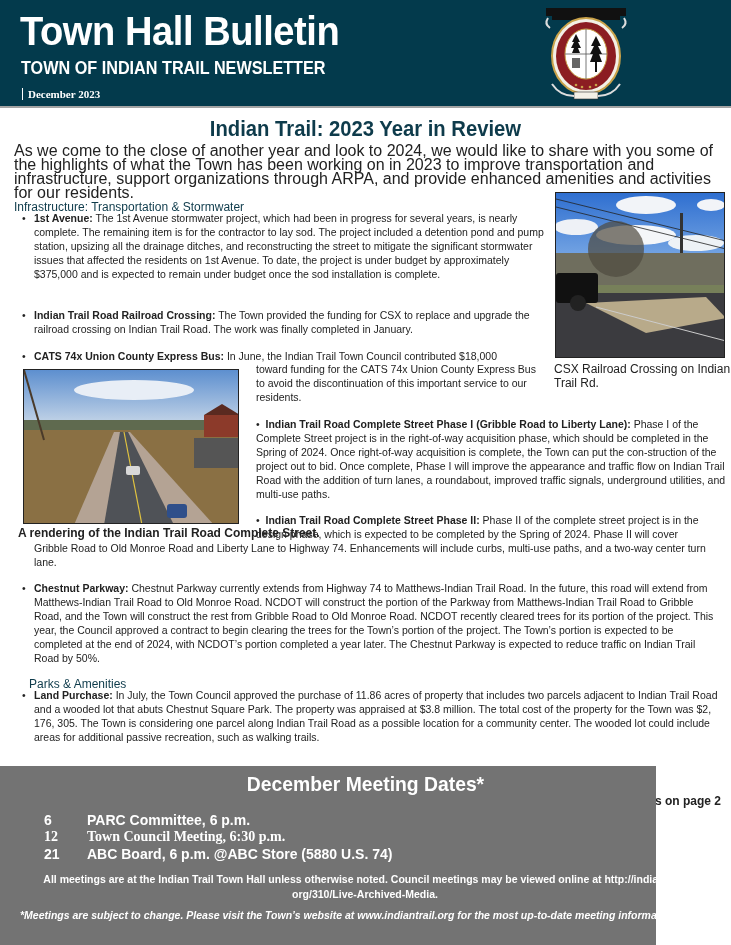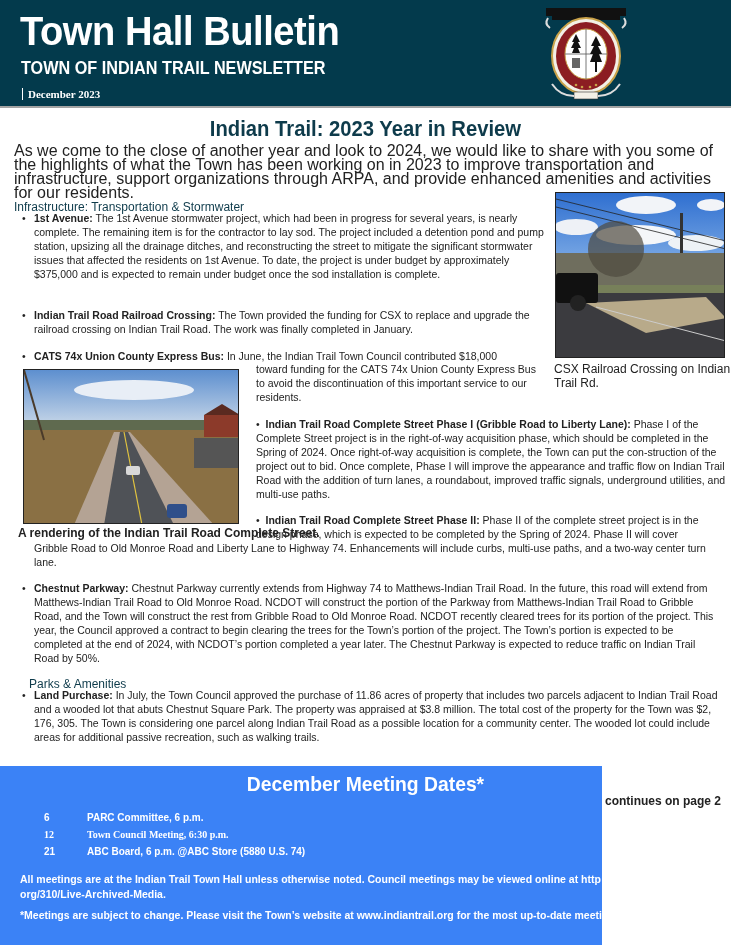--- a/index.html
+++ b/index.html
@@ -17,23 +17,23 @@
 
   .section-head { position: absolute; font-size: 12px; font-weight: normal; color: #0e3b4b; }
   .bullet { position: absolute; font-size: 10.5px; line-height: 13.9px; color: #222; }
   .bullet b { font-weight: bold; }
 
   .photo { position: absolute; border: 1px solid #222; overflow: hidden; }
   .caption { position: absolute; font-size: 12px; color: #222; }
 
   .cont { position: absolute; right: 10px; top: 746px; font-size: 12px; font-weight: bold; color: #222; margin-top: 48px; }
 
-  .meeting-band { position: absolute; left: 0; top: 766px; width: 602px; height: 179px; background: #3b82f6; color: #ffffff; }
+  .meeting-band { position: absolute; left: 0; top: 766px; width: 656px; height: 179px; background: #737373; color: #ffffff; }
   .meeting-title { position: absolute; left: 0; top: 6px; width: 731px; text-align: center; font-size: 21px; font-weight: bold; transform: scaleX(0.92); }
-  .meet-row { position: absolute; left: 44px; font-size: 10px; font-weight: bold; }
+  .meet-row { position: absolute; left: 44px; font-size: 14px; font-weight: bold; }
   .meet-day { display: inline-block; width: 43px; }
   .meet-note { position: absolute; left: 20px; width: 690px; font-size: 10.5px; font-weight: bold; line-height: 15px; }
 </style>
 </head>
 <body>
 
 <header class="masthead">
   <div class="mast-title">Town Hall Bulletin</div>
   <div class="mast-sub">TOWN OF INDIAN TRAIL NEWSLETTER</div>
   <div class="mast-date">December 2023</div>
@@ -163,15 +163,15 @@
   <h2 class="meeting-title">December Meeting Dates*</h2>
   <div class="meet-row" style="top:46px;">
     <span class="meet-day">6</span><span>PARC Committee, 6 p.m.</span>
   </div>
   <div class="meet-row" style="top:63px;font-family:Liberation Serif, serif;">
     <span class="meet-day">12</span><span>Town Council Meeting, 6:30 p.m.</span>
   </div>
   <div class="meet-row" style="top:80px;">
     <span class="meet-day">21</span><span>ABC Board, 6 p.m. @ABC Store (5880 U.S. 74)</span>
   </div>
-  <p class="meet-note" style="top:106px;">All meetings are at the Indian Trail Town Hall unless otherwise noted. Council meetings may be viewed online at http://indiantrail. org/310/Live-Archived-Media.</p>
-  <p class="meet-note" style="top:142px;">*Meetings are subject to change. Please visit the Town’s website at www.indiantrail.org for the most up-to-date meeting information.</p>
+  <p class="meet-note" style="top:106px;text-align:center;">All meetings are at the Indian Trail Town Hall unless otherwise noted. Council meetings may be viewed online at http://indiantrail. org/310/Live-Archived-Media.</p>
+  <p class="meet-note" style="top:142px;font-style:italic;">*Meetings are subject to change. Please visit the Town’s website at www.indiantrail.org for the most up-to-date meeting information.</p>
 </section>
 
 </body></html>

